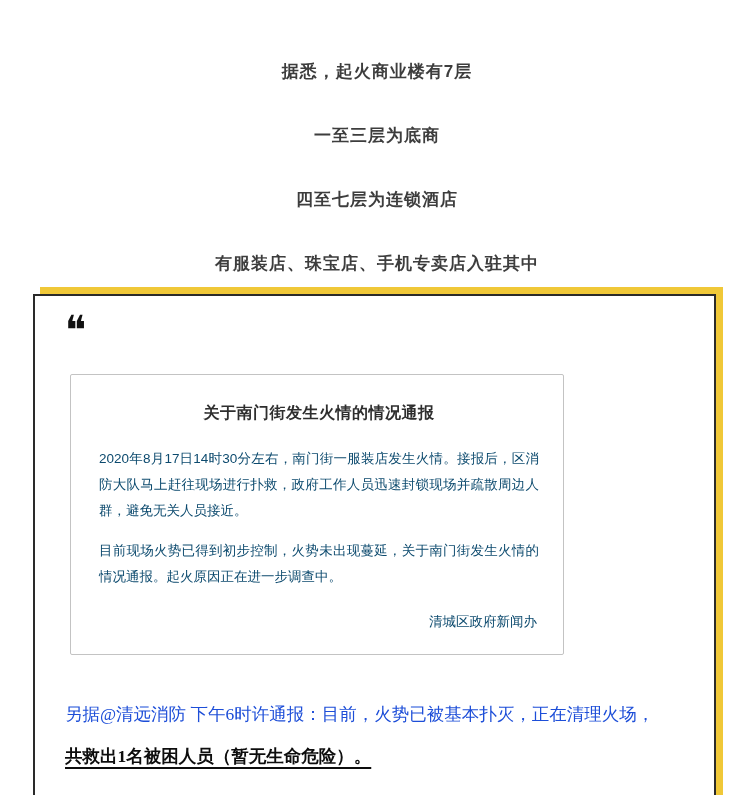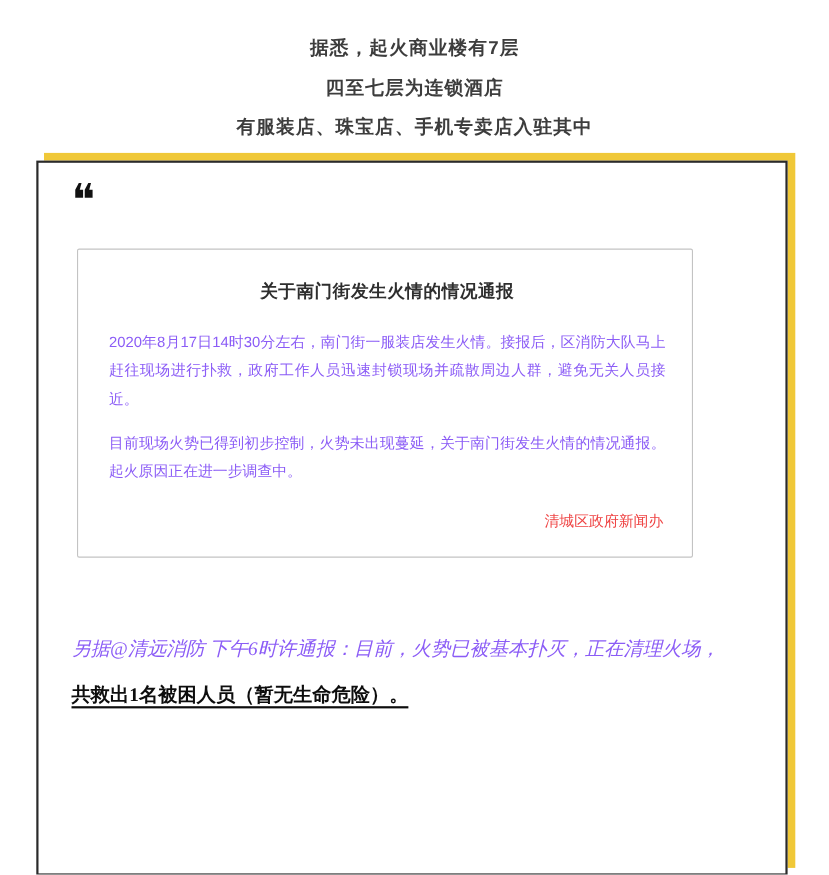--- a/index.html
+++ b/index.html
@@ -15,20 +15,21 @@
   .headline-block {
     padding-top: 26px;
     text-align: center;
   }
   .headline-line {
     font-size: 17px;
     font-weight: bold;
     color: #3d3d3d;
     line-height: 36px;
     letter-spacing: 1px;
+    margin-top: 28px;
   }
 
   
   .quote-box {
     position: relative;
     margin: 12px 0 0 33px;
     width: 683px;
     min-height: 650px;
     border: 2px solid #2a2a2a;
     box-shadow: 7px -7px 0 0 #f0c838;
@@ -50,79 +51,79 @@
     font-size: 17.5px;
     line-height: 30px;
     color: #161616;
     margin-top: 8px;
     text-align: justify;
   }
 
   
   .notice-card {
     margin: 22px 0 0 5px;
-    width: 560px;
+    width: 494px;
     border: 1px solid #c3c3c3;
     border-radius: 2px;
     background: #ffffff;
     padding: 24px 24px 18px 28px;
     font-family: "Liberation Sans", "DejaVu Sans", sans-serif;
   }
   .notice-title {
     text-align: center;
     font-size: 16px;
     font-weight: bold;
     color: #2e2e2e;
     margin: 4px 0 22px 0;
     letter-spacing: 0.5px;
   }
   .notice-para {
     font-size: 13.5px;
     line-height: 26px;
-    color: #8b5cf6;
+    color: #0c4a6e;
     margin-bottom: 14px;
     text-align: justify;
   }
   .notice-sign {
     text-align: right;
     font-size: 13.5px;
     line-height: 28px;
-    color: #ef4444;
+    color: #0c4a6e;
     margin-top: 18px;
     padding-right: 2px;
   }
 
   
   .follow-para {
     font-family: "Liberation Serif", "DejaVu Serif", serif;
     font-size: 17.5px;
     line-height: 30px;
-    color: #8b5cf6;
-    margin-top: 67px;
-    font-style: italic;
+    color: #1d4ed8;
+    margin-top: 44px;
   }
   .highlight-para {
     font-family: "Liberation Serif", "DejaVu Serif", serif;
     font-size: 17.5px;
     line-height: 30px;
     color: #0d0d0d;
     margin-top: 12px;
   }
   .highlight-para span {
     font-weight: bold;
     text-decoration: underline;
     text-underline-offset: 5px;
     text-decoration-thickness: 1.5px;
   }
 </style>
 </head>
 <body>
 
 <div class="headline-block">
   <div class="headline-line">据悉，起火商业楼有7层</div>
+  <div class="headline-line">一至三层为底商</div>
   <div class="headline-line">四至七层为连锁酒店</div>
   <div class="headline-line">有服装店、珠宝店、手机专卖店入驻其中</div>
 </div>
 
 <div class="quote-box">
   <div class="quote-mark">❝</div>
 
 
   <div class="notice-card">
     <div class="notice-title">关于南门街发生火情的情况通报</div>

